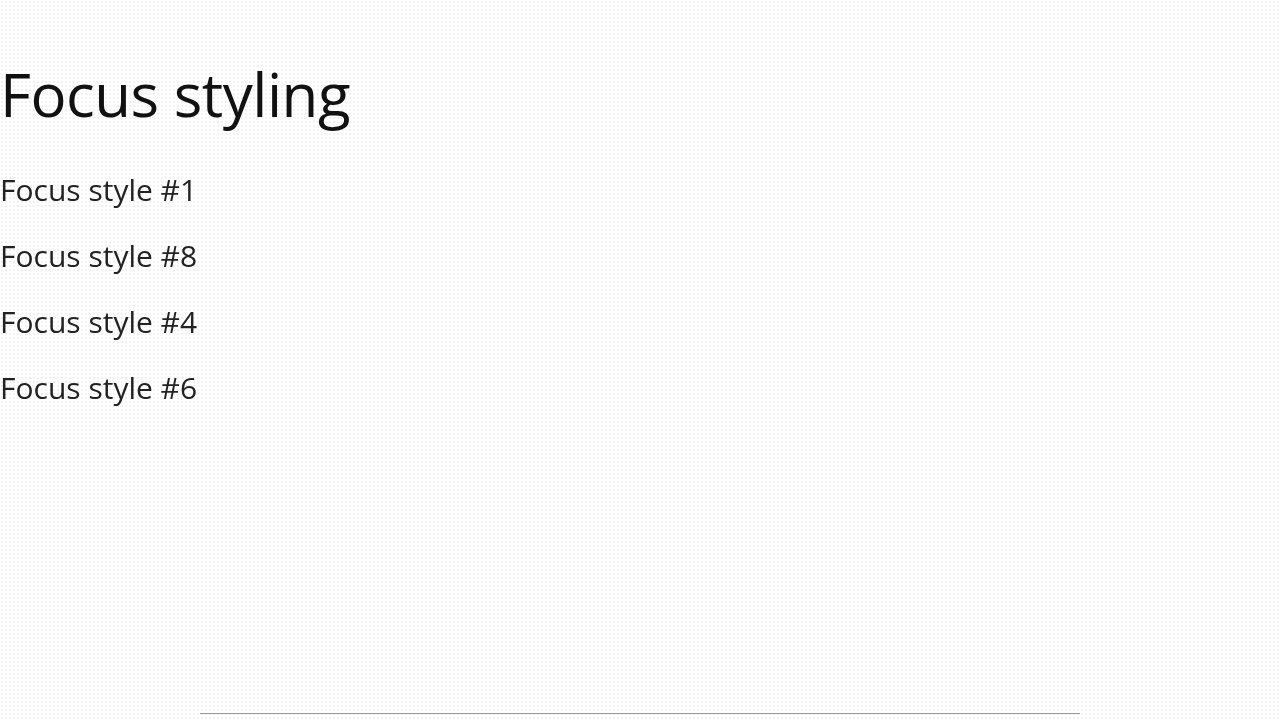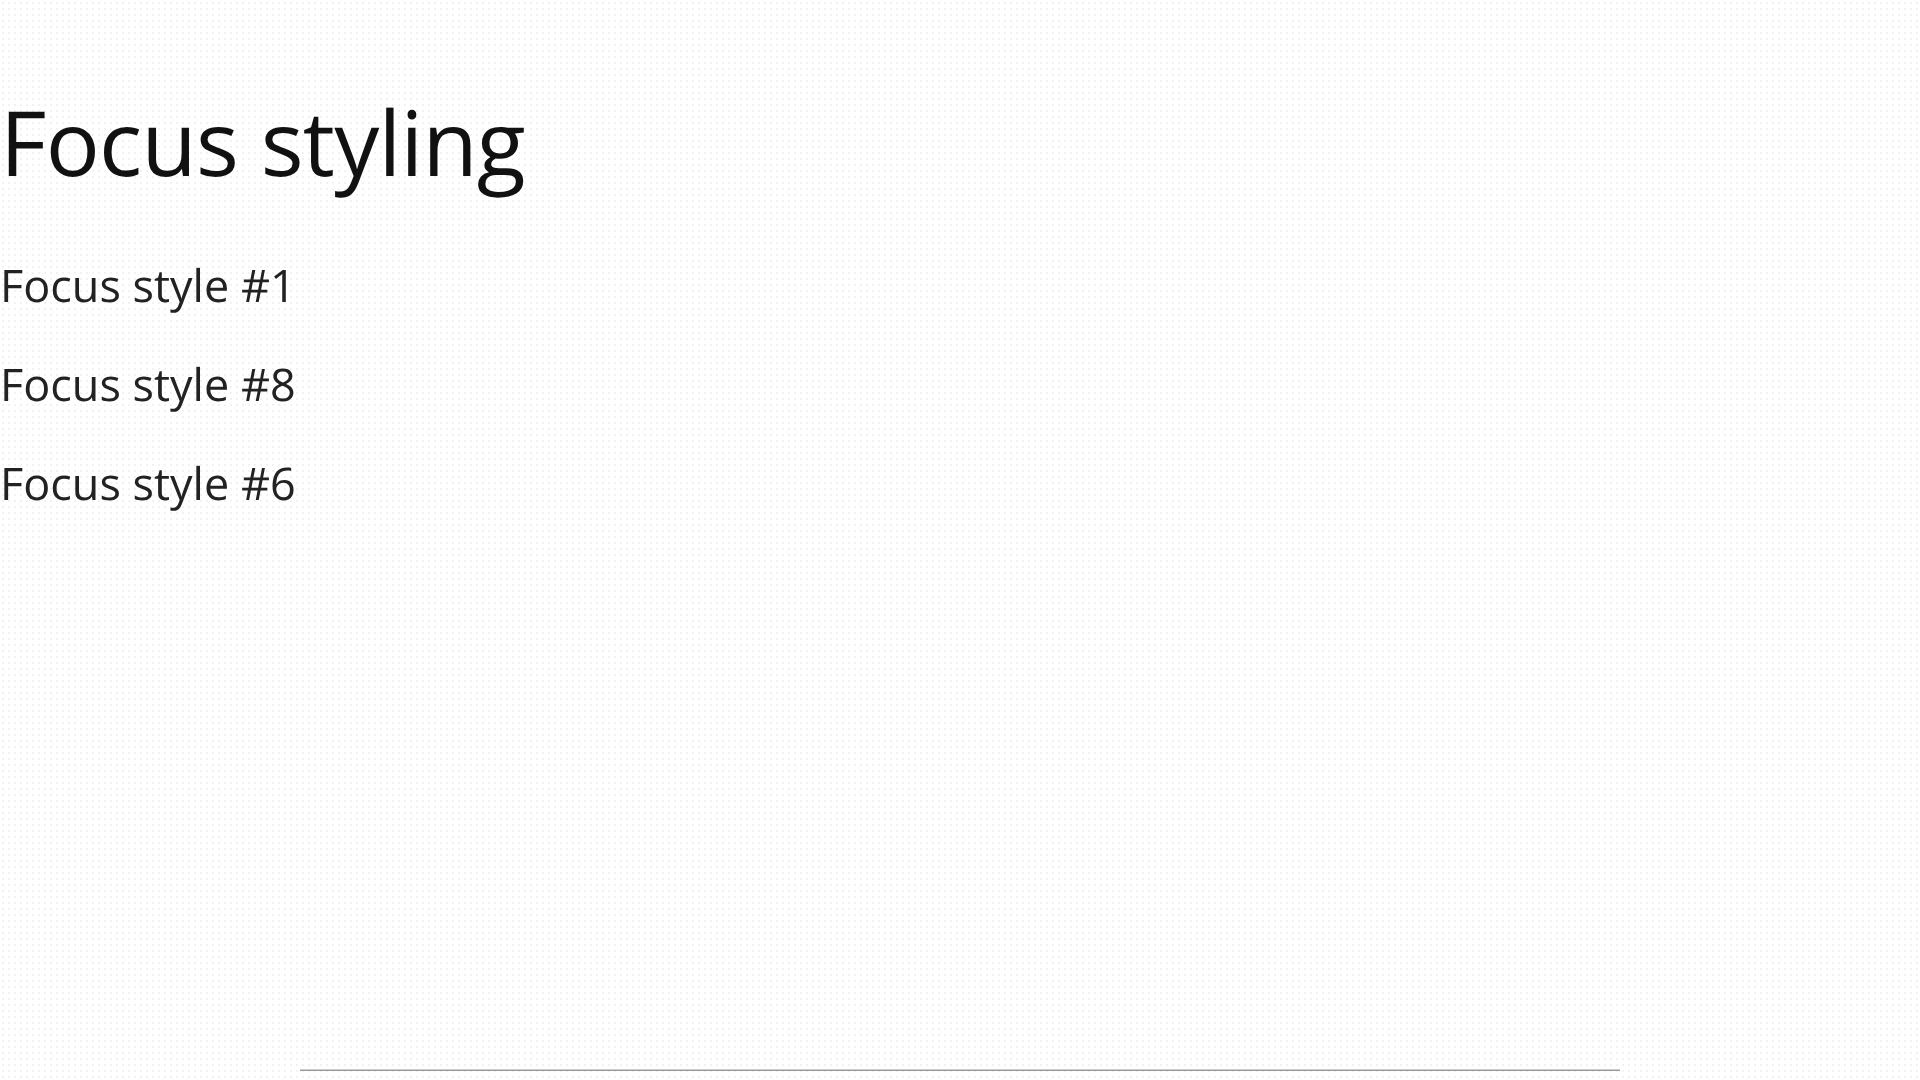--- a/index.html
+++ b/index.html
@@ -59,18 +59,21 @@
 <div class="container">
   <h1 class="page-title">Focus styling</h1>
   <ul class="link-list">
     <li>
       <a href="#">Focus style #1</a>
     </li>
     <li>
       <a href="#">Focus style #8</a>
     </li>
     <li>
+      <a href="#">Focus style #4</a>
+    </li>
+    <li>
       <a href="#">Focus style #6</a>
     </li>
   </ul>
 </div>
 
 <div class="hr"></div>
 
 </body></html>

